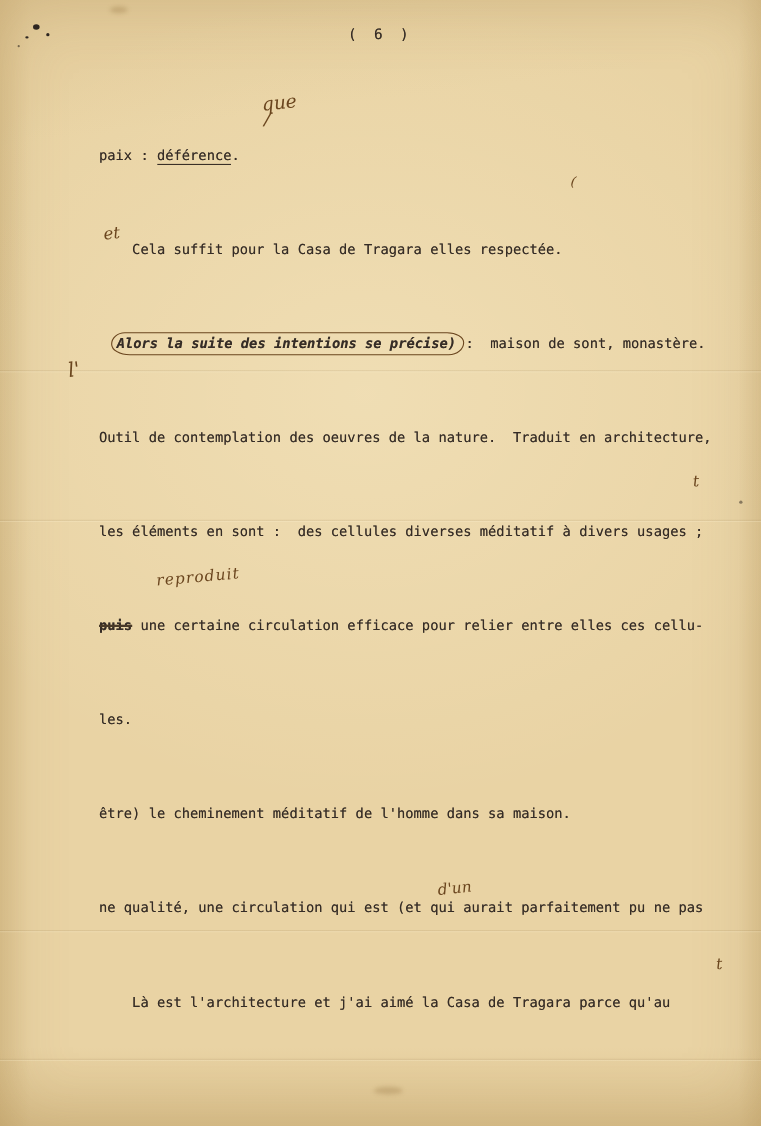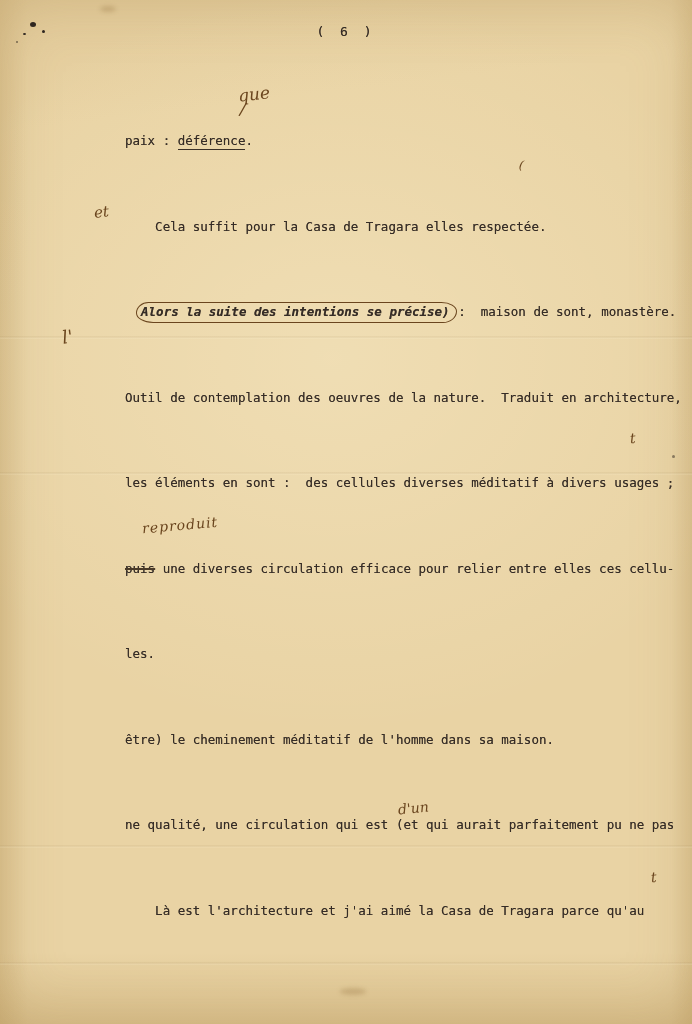--- a/index.html
+++ b/index.html
@@ -23,23 +23,23 @@
     position:absolute;top:24px;left:0;width:100%;
     text-align:center;font-size:13px;letter-spacing:4px;
     text-shadow:0 0 .5px rgba(45,35,28,.65);
   }
   .body-text{
     position:absolute;top:70px;left:90px;width:585px;
     font-size:12.5px;line-height:28.5px;
     white-space:pre;
     text-shadow:0 0 .5px rgba(45,35,28,.6);
   }
-  .ln{height:28.5px;margin-left:35px;}
+  .ln{height:28.5px;}
   .u{border-bottom:1.4px solid #3a3027;padding-bottom:1px;}
-  .xout{text-decoration:line-through;text-decoration-thickness:1.8px;text-decoration-color:#4a3a28;}
+  .xout{text-decoration:line-through;text-decoration-thickness:1.8px;text-decoration-color:#4a3a28;font-weight:bold;}
   .circled{
     border:1.5px solid #6a451e;
     border-radius:16px 20px 18px 22px / 14px 12px 15px 13px;
     padding:1px 6px 3px 4px;margin:-2px -6px -4px -4px;
   }
   .capA{font-weight:bold;font-style:italic;}
   .hw{
     position:absolute;
     font-family:"DejaVu Serif","Liberation Serif",serif;
     font-style:italic;
@@ -68,21 +68,21 @@
   <div class="smudge" style="left:340px;top:988px;width:26px;height:7px;"></div>
 
   <div class="pagenum">( 6 )</div>
 
   <div class="body-text">
     <div class="ln"><span>paix : </span><span class="u">déférence</span><span>.</span></div>
     <div class="ln"><span>    Cela suffit pour la Casa de Tragara elles respectée.</span></div>
     <div class="ln"><span>  </span><span class="circled capA">Alors la suite des intentions se précise)</span><span> :  maison de sont, monastère.</span></div>
     <div class="ln"><span>Outil de contemplation des oeuvres de la nature.  Traduit en architecture,</span></div>
     <div class="ln"><span>les éléments en sont :  des cellules diverses méditatif à divers usages ;</span></div>
-    <div class="ln"><span class="xout">puis</span><span> une diverses circulation efficace pour relier entre elles ces cellu-</span></div>
+    <div class="ln"><span class="xout">puis</span><span> une certaine circulation efficace pour relier entre elles ces cellu-</span></div>
     <div class="ln"><span>les.</span></div>
     <div class="ln"><span>être) le cheminement méditatif de l'homme dans sa maison.</span></div>
     <div class="ln"><span>ne qualité, une circulation qui est (et qui aurait parfaitement pu ne pas</span></div>
     <div class="ln"><span>    Là est l'architecture et j'ai aimé la Casa de Tragara parce qu'au</span></div>
     
     
     
     
     
     

